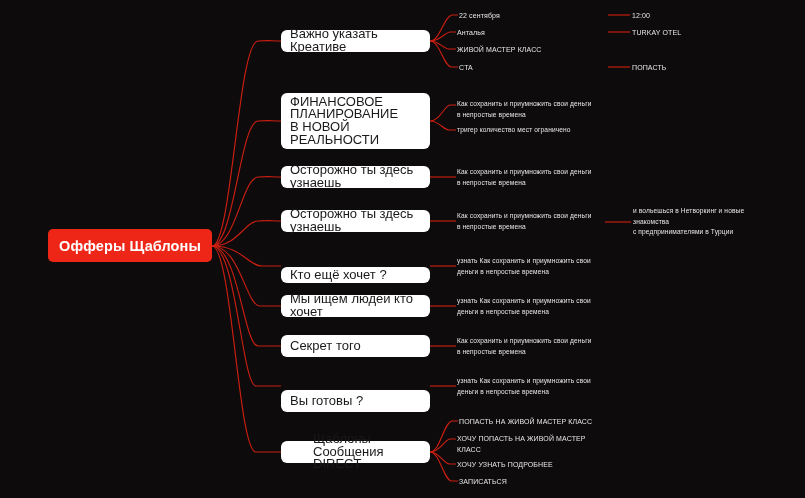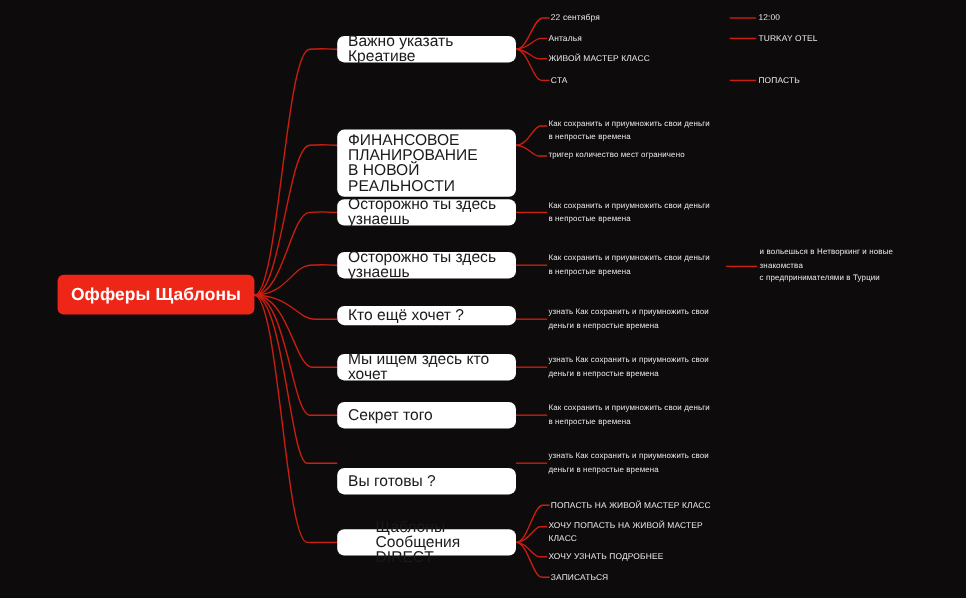--- a/index.html
+++ b/index.html
@@ -57,21 +57,20 @@
     padding: 0 9px;
   }
   .node-box .node-label {
     color: #1a1a1a;
     font-size: 13px;
     line-height: 12.6px;
     white-space: pre-line;
   }
   .node-box.multiline {
     align-items: center;
-    margin-top: 15px;
   }
   
   .leaf {
     position: absolute;
     color: #e7e7e7;
     font-size: 6.6px;
     line-height: 10.6px;
     white-space: pre-line;
     letter-spacing: 0.12px;
   }
@@ -143,26 +142,26 @@
   </div>
 
   <div class="node-box" style="top:166px; height:22px;">
     <span class="node-label">Осторожно ты здесь узнаешь</span>
   </div>
 
   <div class="node-box" style="top:210px; height:22px;">
     <span class="node-label">Осторожно ты здесь узнаешь</span>
   </div>
 
-  <div class="node-box" style="top:255px; height:16px;">
+  <div class="node-box" style="top:267px; height:16px;">
     <span class="node-label">Кто ещё хочет ?</span>
   </div>
 
   <div class="node-box" style="top:295px; height:22px;">
-    <span class="node-label">Мы ищем здесь кто хочет</span>
+    <span class="node-label">Мы ищем людей кто хочет</span>
   </div>
 
   <div class="node-box" style="top:335px; height:22px;">
     <span class="node-label">Секрет того</span>
   </div>
 
   <div class="node-box" style="top:390px; height:22px;">
     <span class="node-label">Вы готовы ?</span>
   </div>
 

